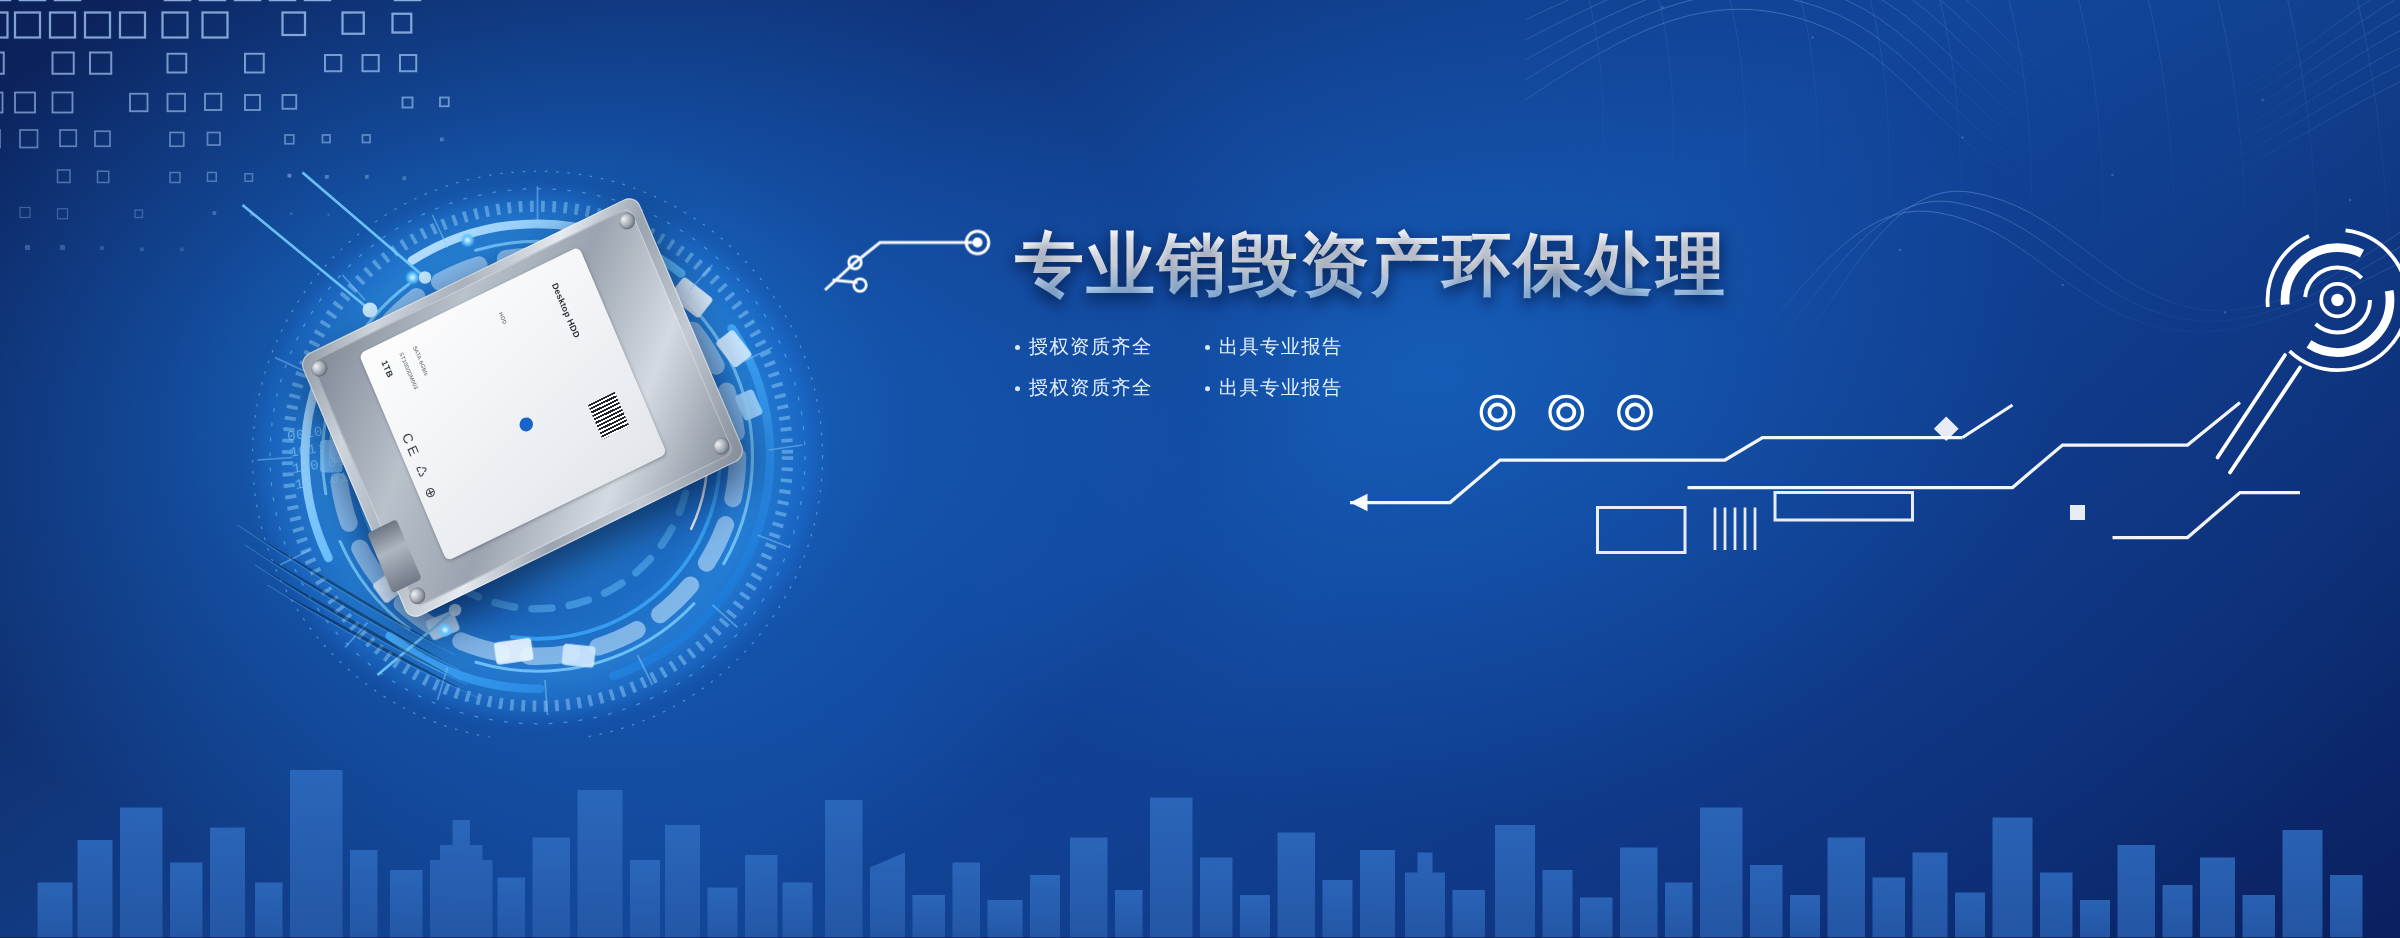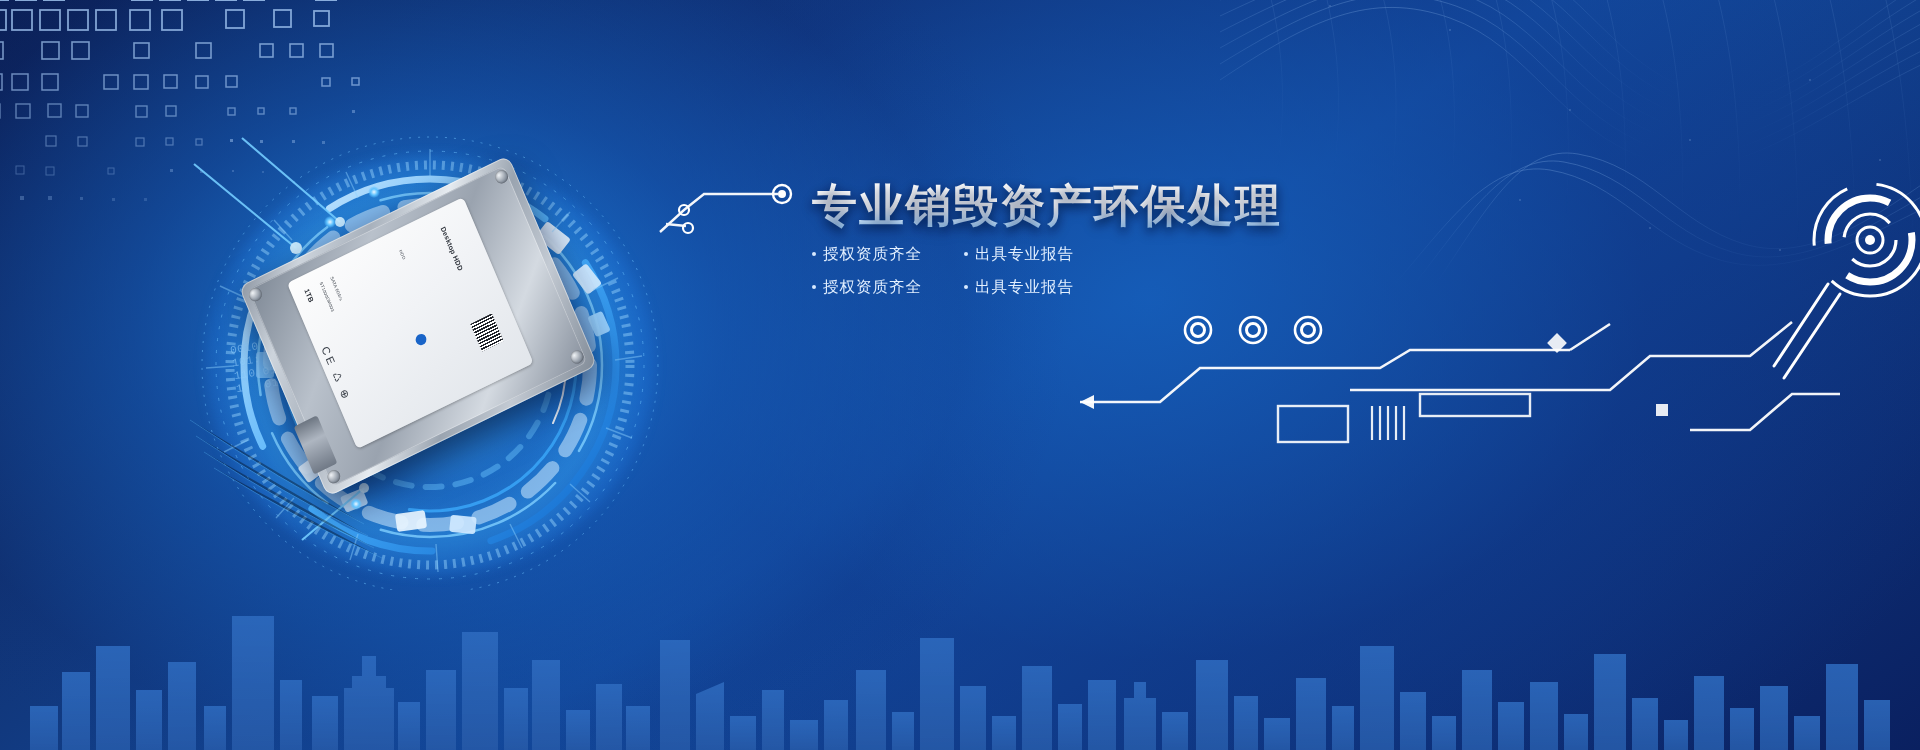--- a/index.html
+++ b/index.html
@@ -93,33 +93,33 @@
   .circuit-right{position:absolute;left:1050px;top:310px;width:880px;height:300px;}
   .circuit-left svg,.circuit-right svg{width:100%;height:100%;display:block;overflow:visible;}
 
   
   .copy{position:absolute;left:812px;top:182px;width:740px;}
   .brand{
     font-size:26px;font-weight:bold;color:#ffffff;letter-spacing:3px;
     text-shadow:0 2px 6px rgba(0,25,70,.55);margin-bottom:12px;
   }
   .headline{
-    font-size:45px;font-weight:bold;line-height:1.08;letter-spacing:2px;
+    font-size:55px;font-weight:bold;line-height:1.08;letter-spacing:2px;
     background:linear-gradient(180deg,#ffffff 0%,#ffffff 52%,#cde4fb 74%,#8ec3ef 100%);
     -webkit-background-clip:text;background-clip:text;color:transparent;
     text-shadow:0 4px 10px rgba(2,22,64,.45);
     filter:drop-shadow(0 3px 5px rgba(0,20,60,.45));
   }
   .subhead{
     margin-top:10px;font-size:41px;font-weight:bold;letter-spacing:3px;line-height:1.12;
     background:linear-gradient(180deg,#ffffff 0%,#f2f8ff 55%,#bcdbf6 100%);
     -webkit-background-clip:text;background-clip:text;color:transparent;
     filter:drop-shadow(0 3px 5px rgba(0,20,60,.40));
   }
-  .bullets{margin-top:13px;display:grid;grid-template-columns:130px auto;gap:12px 22px;width:330px;}
+  .bullets{margin-top:26px;display:grid;grid-template-columns:130px auto;gap:12px 22px;width:330px;}
   .bullet{display:flex;align-items:center;font-size:15.5px;color:#e3f0ff;letter-spacing:1px;white-space:nowrap;}
   .bdot{width:4px;height:4px;border-radius:50%;background:#d7e9ff;margin-right:7px;flex:0 0 auto;}
 </style>
 </head>
 <body>
 
 <div class="stage">
 
   <div class="mesh">
     <svg viewBox="0 0 720 330" preserveAspectRatio="none">

